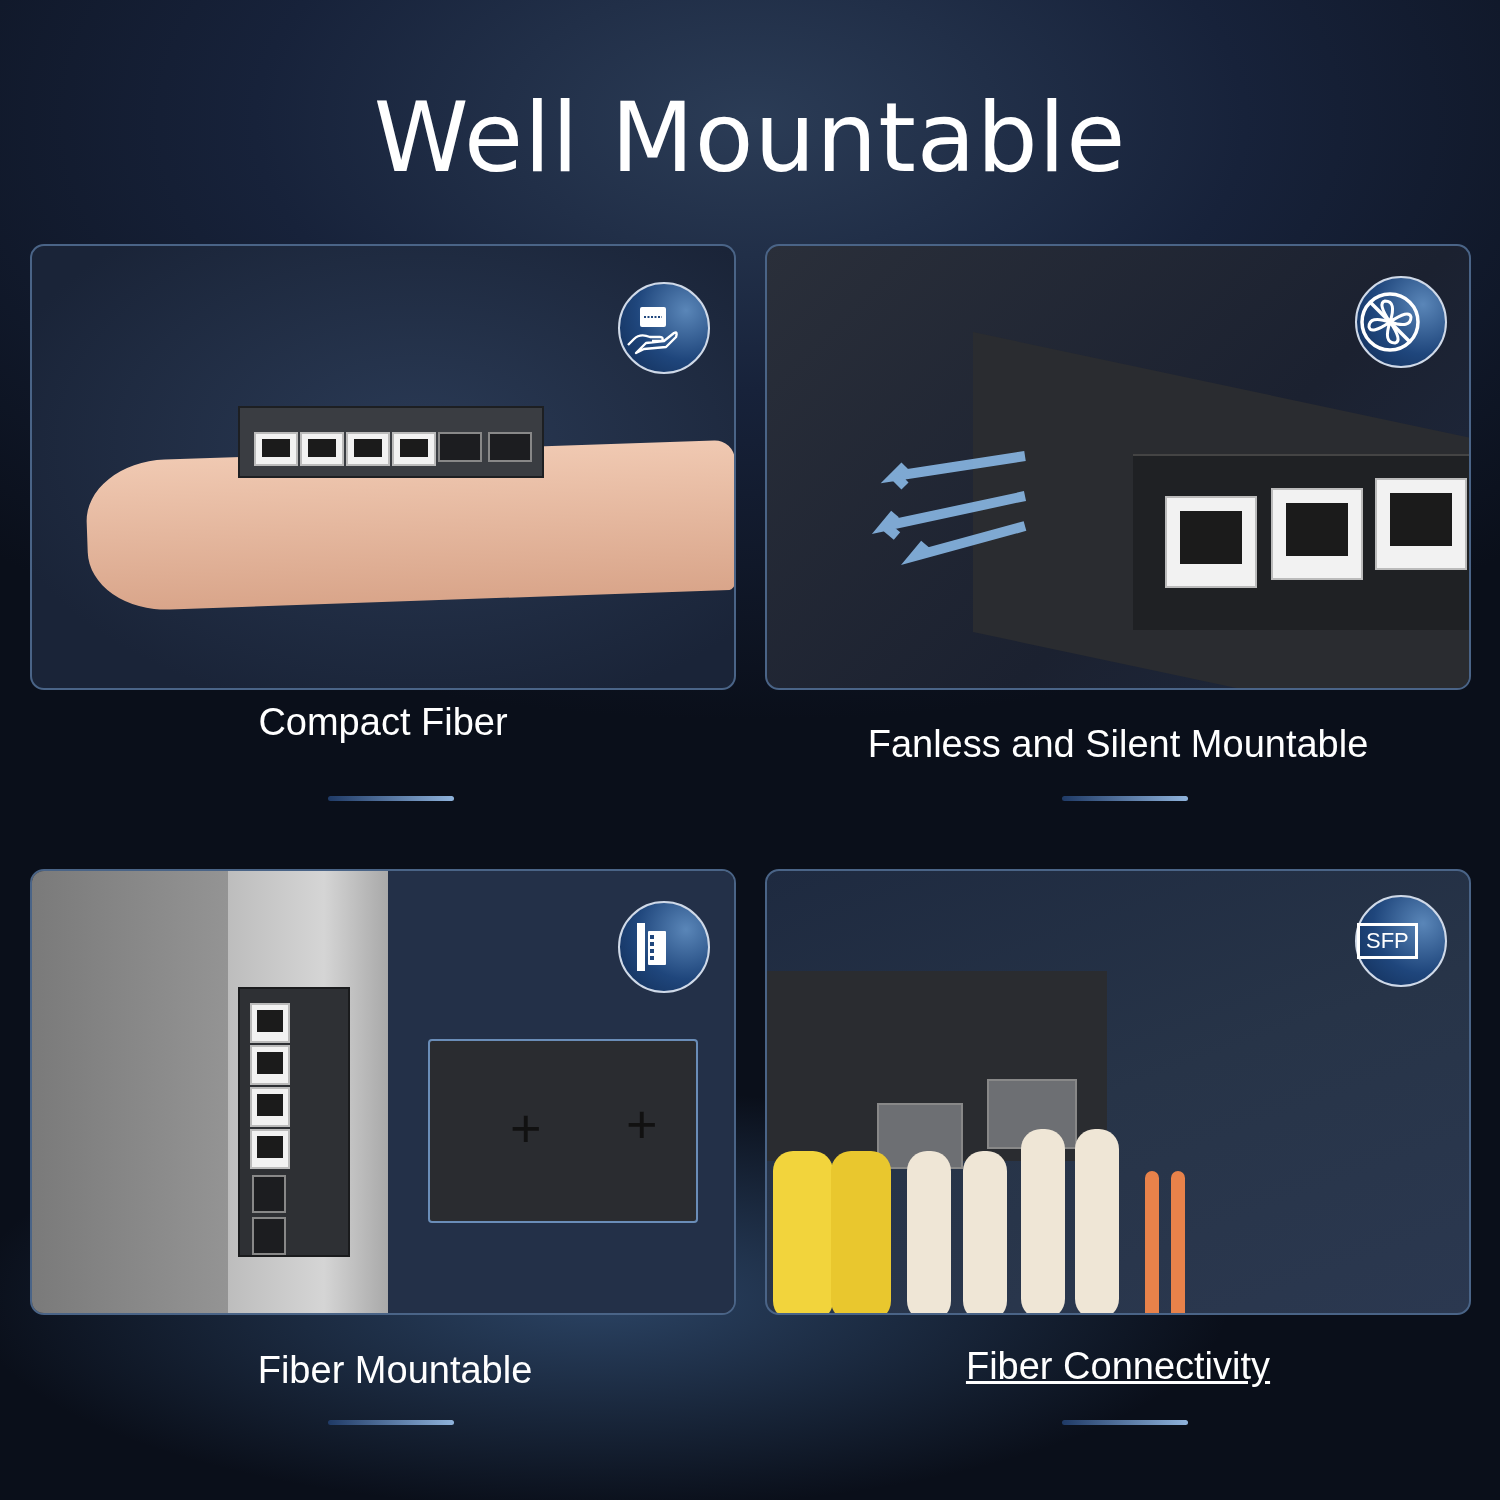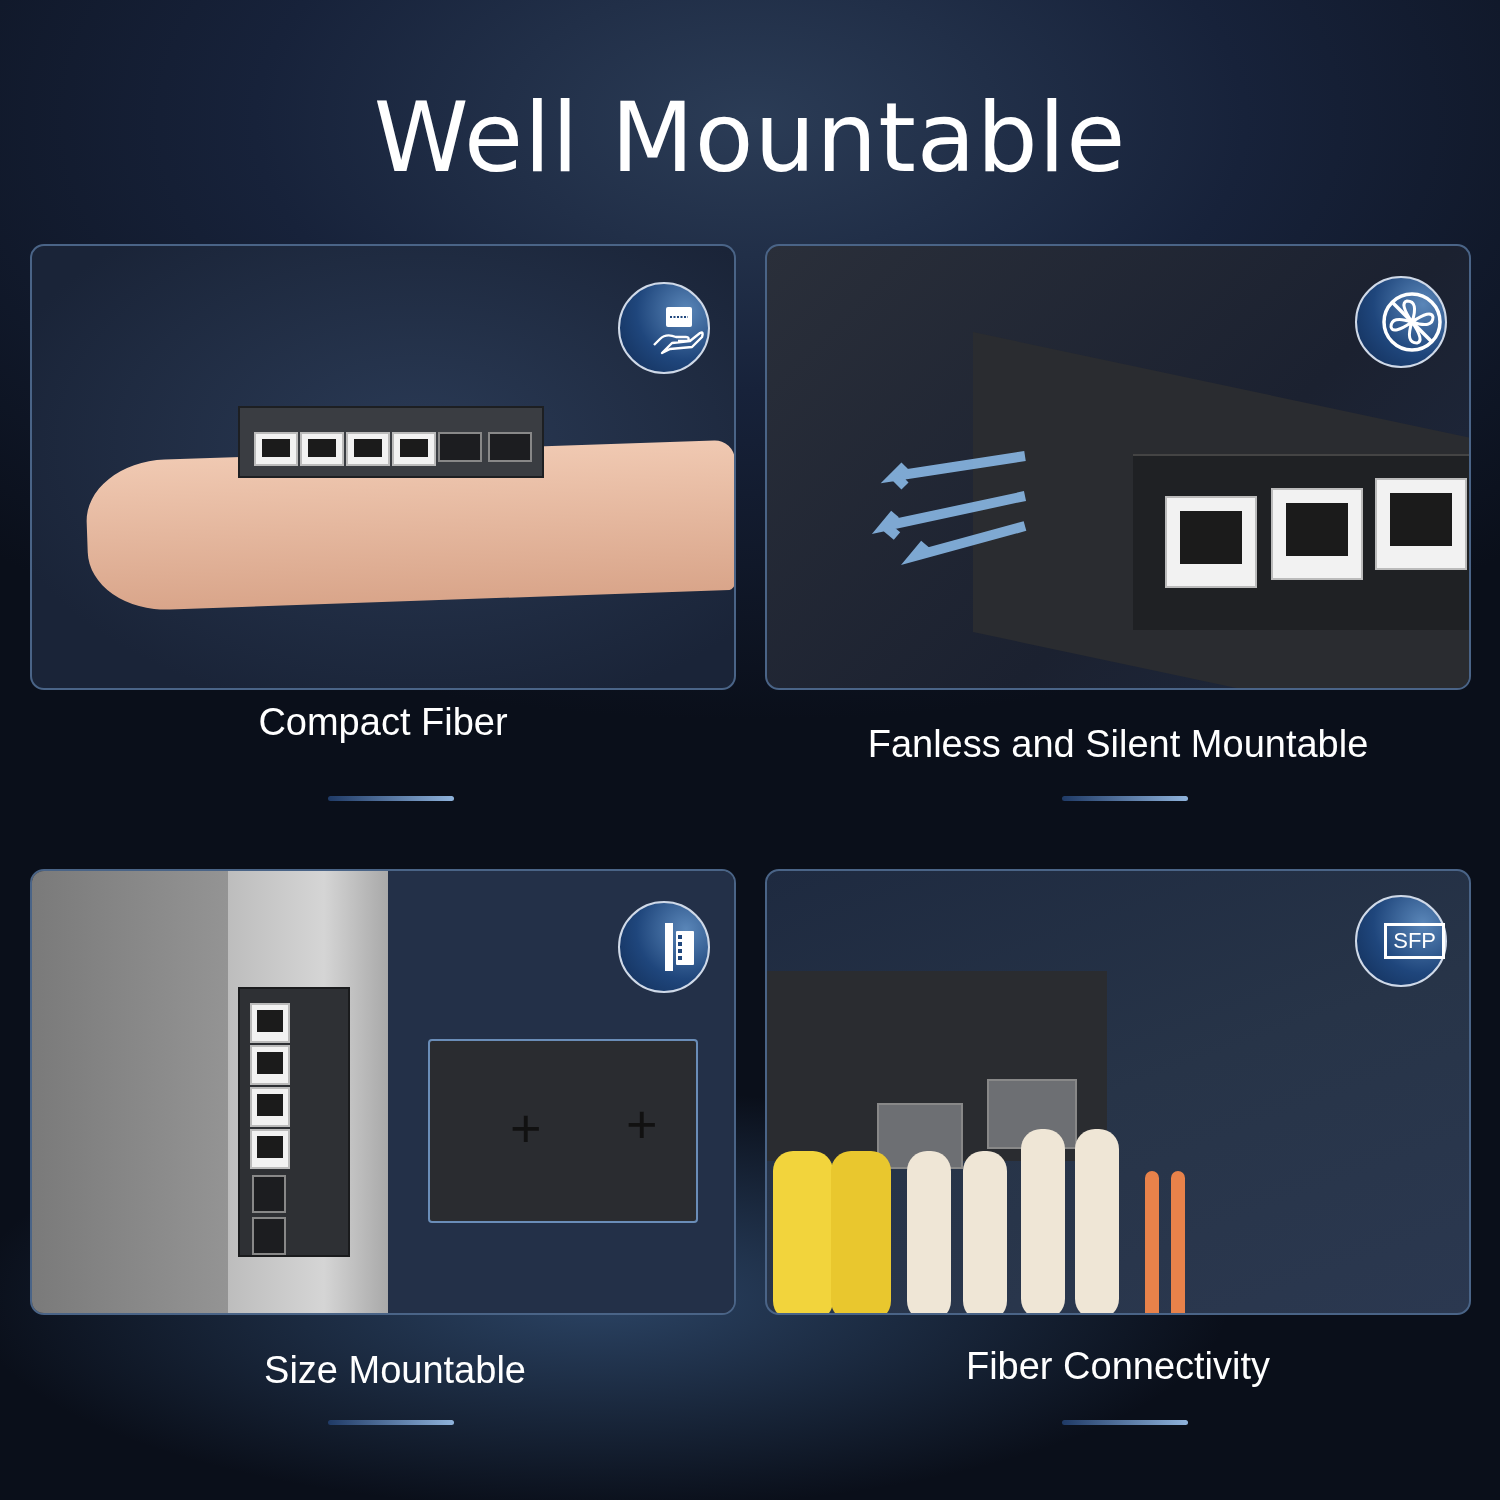--- a/index.html
+++ b/index.html
@@ -26,21 +26,21 @@
   }
   .p1 { left: 30px; top: 244px; background: radial-gradient(ellipse at 55% 45%, #2a3a55, #1a2438 80%); }
   .p2 { left: 765px; top: 244px; background: linear-gradient(135deg,#2a2f3a,#1b2130 60%,#1f2a40); }
   .p3 { left: 30px; top: 869px; background: #2b2d33; }
   .p4 { left: 765px; top: 869px; background: linear-gradient(160deg,#1e2a40,#273448 50%,#2b3850); }
 
   .badge {
     position: absolute; width: 92px; height: 92px; border-radius: 50%;
     border: 2px solid #cfd9e8;
     background: radial-gradient(circle at 75% 30%, #5a86b8, #1f467c 55%, #112c55);
-    display: flex; align-items: center; justify-content: flex-end;
+    display: flex; align-items: center; justify-content: flex-start;
   }
   .caption {
     position: absolute; text-align: center; color: #fff;
     font-size: 38px; line-height: 52px;
   }
   .underline {
     position: absolute; width: 126px; height: 5px; border-radius: 3px;
     background: linear-gradient(90deg, #1f3a66, #8fb3dc);
   }
 
@@ -139,33 +139,33 @@
     <svg width="60" height="60" viewBox="0 0 60 60">
       <rect x="17" y="6" width="8" height="48" fill="#fff"></rect>
       <rect x="28" y="14" width="18" height="34" rx="1" fill="#fff"></rect>
       <rect x="30" y="18" width="4" height="4" fill="#1f467c"></rect>
       <rect x="30" y="25" width="4" height="4" fill="#1f467c"></rect>
       <rect x="30" y="32" width="4" height="4" fill="#1f467c"></rect>
       <rect x="30" y="39" width="4" height="4" fill="#1f467c"></rect>
     </svg>
   </div>
 </div>
-<div class="caption" style="left:30px;width:730px;top:1344px;">Size Mountable</div>
+<div class="caption" style="left:30px;width:730px;top:1344px;">Fiber Mountable</div>
 <div class="underline" style="left:328px;top:1420px;"></div>
 
 <div class="panel p4">
   <div style="position:absolute;left:0;top:100px;width:340px;height:190px;background:#2a2c30;"></div>
   <div class="sfp" style="left:110px;top:232px;width:86px;height:66px;background:#6d6f73;"></div>
   <div class="sfp" style="left:220px;top:208px;width:90px;height:70px;background:#6d6f73;"></div>
   <div class="cable" style="left:6px;top:280px;width:60px;height:170px;background:#f2d43c;"></div>
   <div class="cable" style="left:64px;top:280px;width:60px;height:170px;background:#e9c72e;"></div>
   <div class="cable" style="left:140px;top:280px;width:44px;height:170px;background:#efe6d6;"></div>
   <div class="cable" style="left:196px;top:280px;width:44px;height:170px;background:#efe6d6;"></div>
   <div class="cable" style="left:254px;top:258px;width:44px;height:190px;background:#efe6d6;"></div>
   <div class="cable" style="left:308px;top:258px;width:44px;height:190px;background:#efe6d6;"></div>
   <div class="cable" style="left:378px;top:300px;width:14px;height:150px;background:#e8824a;"></div>
   <div class="cable" style="left:404px;top:300px;width:14px;height:150px;background:#e8824a;"></div>
   <div class="badge" style="left:588px;top:24px;">
     <div style="border:3px solid #fff;padding:2px 6px;font-size:22px;line-height:26px;color:#fff;">SFP</div>
   </div>
 </div>
-<div class="caption" style="left:765px;width:706px;top:1340px;">Fiber Connectivity</div>
+<div class="caption" style="left:765px;width:706px;top:1340px;text-decoration:underline;">Fiber Connectivity</div>
 <div class="underline" style="left:1062px;top:1420px;"></div>
 
 </body></html>

